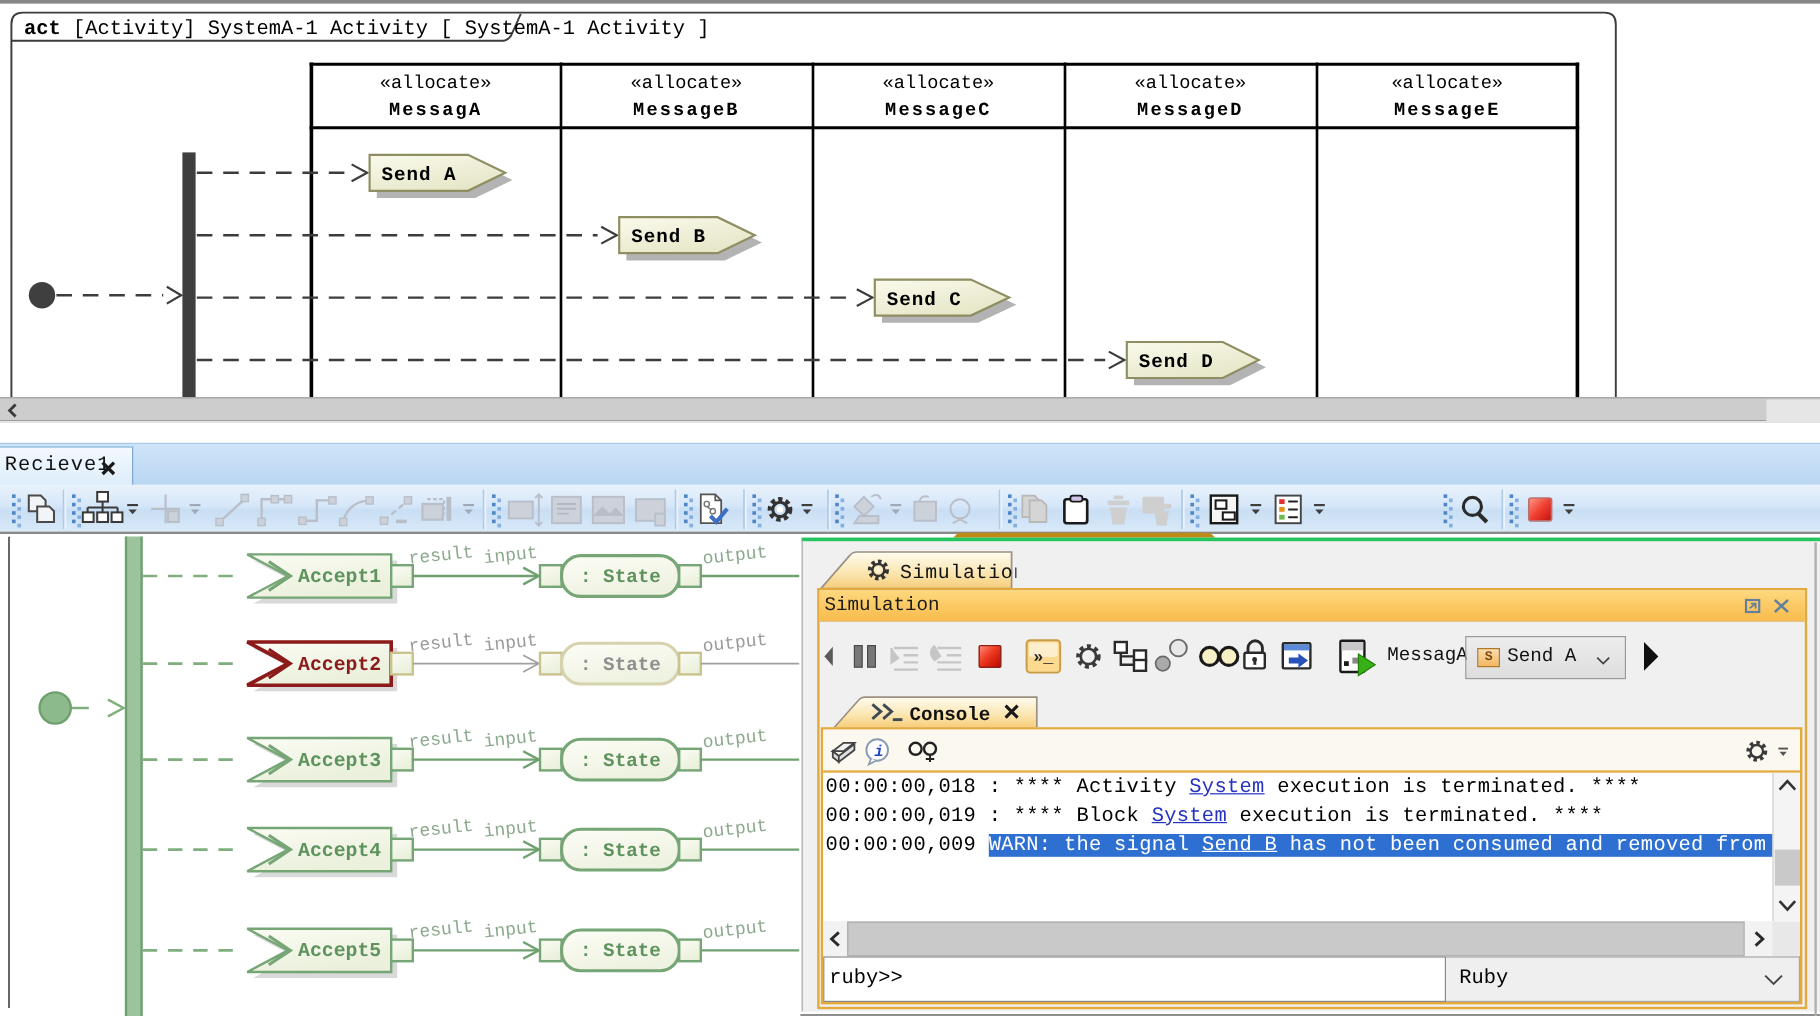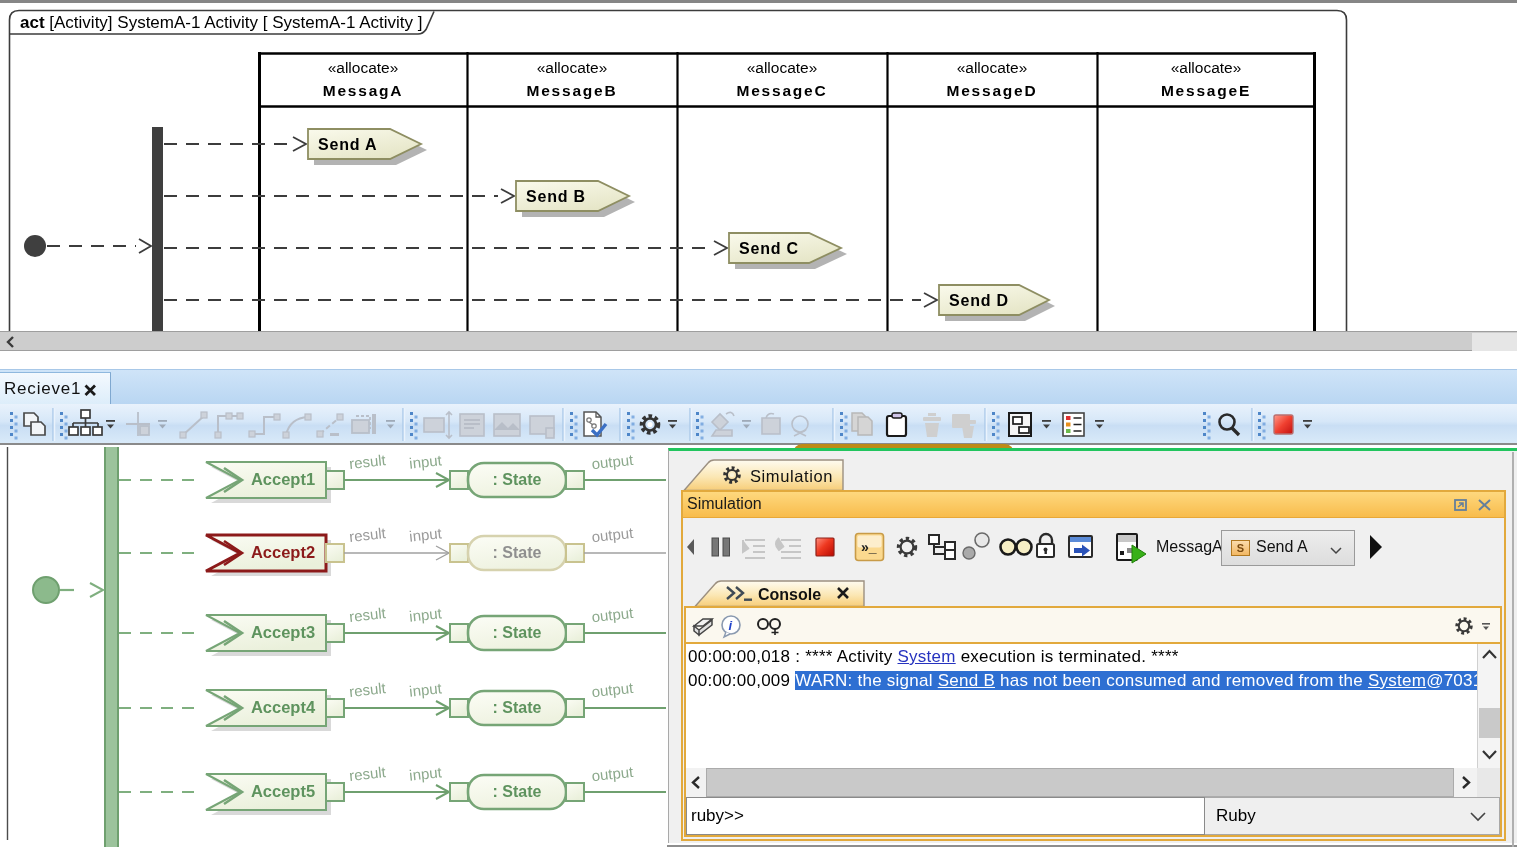--- a/index.html
+++ b/index.html
@@ -1,19 +1,19 @@
 <!DOCTYPE html>
 <html><head>
 <meta charset="utf-8">
 <style>
   * { margin:0; padding:0; box-sizing:border-box; }
   html,body { width:1517px; height:847px; overflow:hidden; background:#fff;
     font-family:"Liberation Sans", sans-serif; }
   .abs { position:absolute; }
-  #stage { position:relative; width:1379px; height:847px; }
+  #stage { position:relative; width:1379px; height:847px;font-family:Liberation Mono, monospace; }
   .ll { font-size:17px; letter-spacing:0.25px; line-height:24px; color:#000; }
   .ll a { color:#2633BF; text-decoration:underline; }
   .ll .sel { background:#2E6FD2; color:#fff; }
   .ll .sel u { color:#fff; }
 </style>
 </head>
 <body>
 <div id="stage">
 
   <div class="abs" style="left:0px;top:0px;width:1517px;height:3px;background:#868686;"></div>
@@ -587,20 +587,21 @@
                 <circle r="5.2" fill="none" stroke="#3a3a3a" stroke-width="2"></circle>
                 <circle r="2.2" fill="#FBF8EF"></circle>
               </g>
         <rect x="30" y="9" width="8" height="1.6" fill="#555"></rect>
               <polygon points="31,12.5 37,12.5 34,16" fill="#555"></polygon>
       </svg>
 </div>
     <div class="abs" style="left:0px;top:36px;width:814px;height:124px;background:#fff;overflow:hidden;">
       <div style="padding:1px 16px 0 2px;white-space:nowrap;">
         <div class="ll">00:00:00,018 : **** Activity <a>System</a> execution is terminated. ****</div>
+        <div class="ll">00:00:00,019 : **** Block <a>System</a> execution is terminated. ****</div>
         <div class="ll">00:00:00,009 <span class="sel">WARN: the signal <u>Send B</u> has not been consumed and removed from the <u>System</u>@7031a2f</span></div>
 </div>
 
         <div class="abs" style="right:0px;top:0px;width:23px;height:124px;background:#F4F4F4;border-left:1px solid #D0D0D0;">
           <svg class="abs" style="left:3px;top:4px;" width="17" height="14">
                 <polyline points="2,10 8.5,3 15,10" fill="none" stroke="#333" stroke-width="2.2"></polyline>
               </svg>
           <div class="abs" style="left:1px;top:64px;width:21px;height:30px;background:#C9C9C9;"></div>
           <svg class="abs" style="left:3px;top:104px;" width="17" height="14">
                 <polyline points="2,3 8.5,10 15,3" fill="none" stroke="#333" stroke-width="2.2"></polyline>

